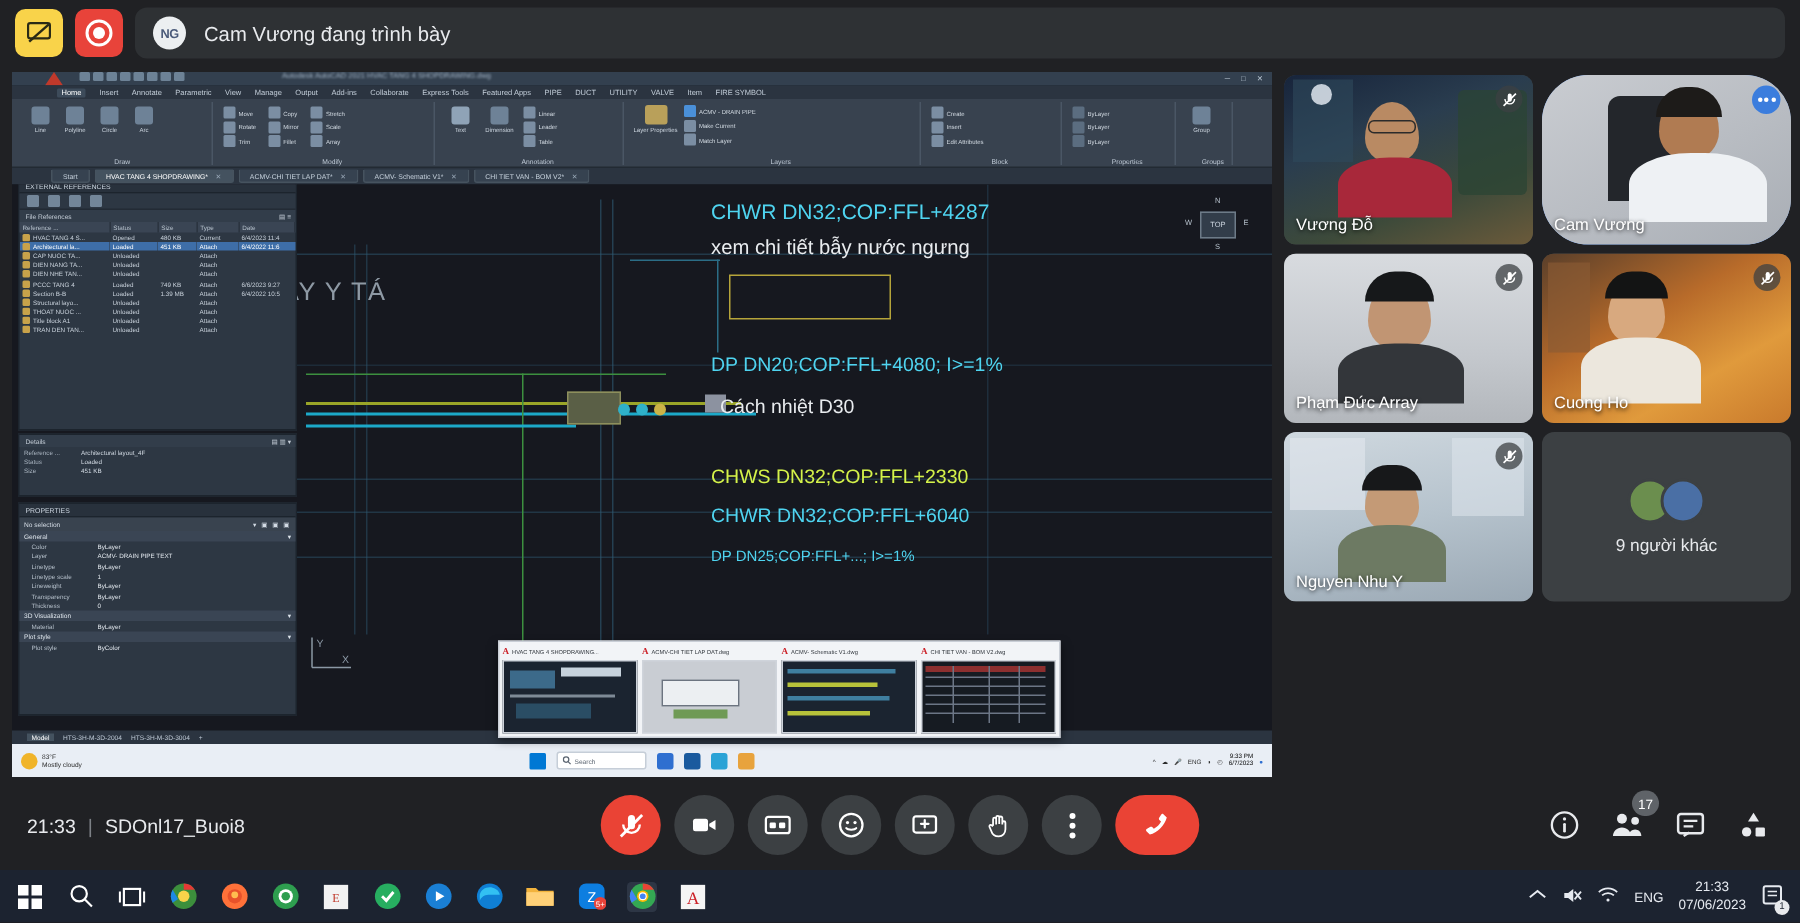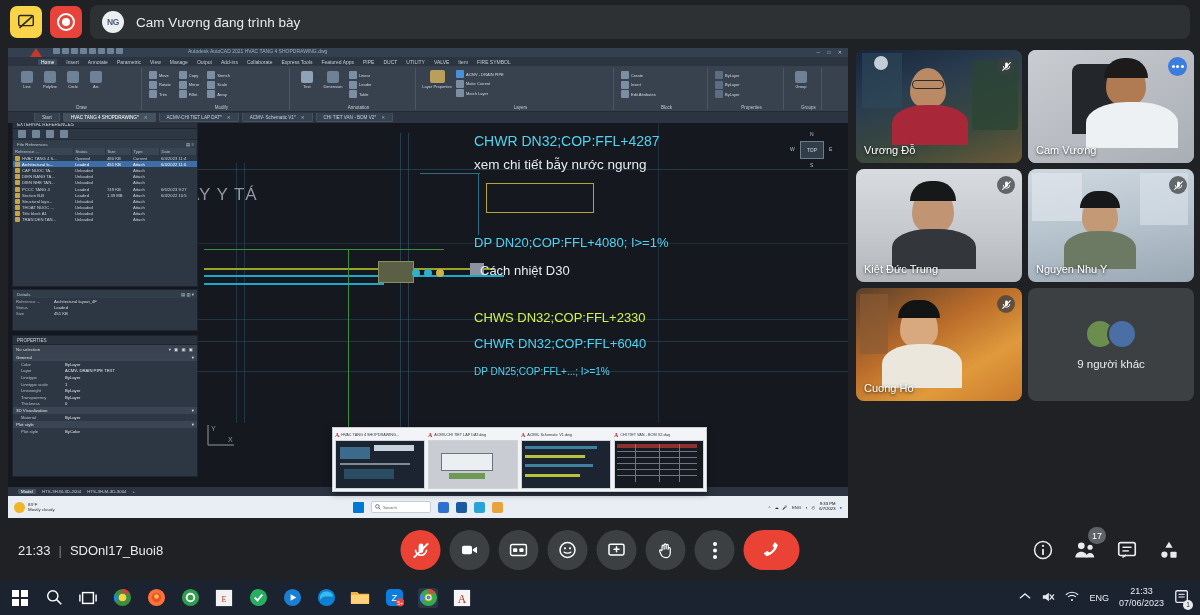--- a/index.html
+++ b/index.html
@@ -116,21 +116,21 @@
   .preview-strip { position:absolute; left:332px; top:427px; width:375px; height:65px; background:#f2f4f7; border:1px solid #c9ced6; display:flex; padding:2px; gap:3px; box-shadow:0 2px 6px rgba(0,0,0,.5); }
   .pv { flex:1; display:flex; flex-direction:column; }
   .pv-hdr { display:flex; align-items:center; gap:2px; height:10px; }
   .pv-a { color:#cc2229; font-size:6px; font-weight:bold; font-family:"Liberation Serif", serif; }
   .pv-t { font-size:3.8px; color:#31363d; white-space:nowrap; overflow:hidden; }
   .pv-img { flex:1; border:1px solid #cfd4db; background:#1b2430; overflow:hidden; position:relative; }
 
   
   .grid { position:absolute; left:856px; top:50px; width:338px; height:470px; display:grid; grid-template-columns:1fr 1fr; grid-template-rows:1fr 1fr 1fr 1fr; gap:6px; }
   .tile { position:relative; border-radius:8px; overflow:hidden; background:#3c4043; }
-  .tile.active { outline:2px solid #8ab4f8; outline-offset:-2px; }
+  .tile.active { outline:2px solid #8ab4f8; outline-offset:-2px;border-radius:31px; }
   .tile .name { position:absolute; left:8px; bottom:7px; color:#fff; font-size:11px; text-shadow:0 1px 3px rgba(0,0,0,.85); z-index:4; }
   .mic-off { position:absolute; right:7px; top:7px; width:18px; height:18px; border-radius:50%; background:rgba(60,64,67,.75); display:flex; align-items:center; justify-content:center; z-index:4; }
   .more-dots { position:absolute; right:7px; top:7px; width:19px; height:19px; border-radius:50%; background:#3b7ddd; display:flex; align-items:center; justify-content:center; gap:1.5px; z-index:4; }
   .more-dots i { width:3px; height:3px; border-radius:50%; background:#fff; display:block; }
   .bg { position:absolute; inset:0; }
   .person { position:absolute; border-radius:50% 50% 42% 42%/60% 60% 40% 40%; }
   .torso { position:absolute; border-radius:45% 45% 0 0; }
   .others { display:flex; flex-direction:column; align-items:center; justify-content:center; gap:9px; background:#3c4043; }
   .ava-wrap { display:flex; }
   .ava { width:30px; height:30px; border-radius:50%; border:2px solid #3c4043; background:#6b8e4e; }
@@ -779,56 +779,56 @@
       <div class="person" style="left:56px;top:16px;width:42px;height:48px;background:#c19573;"></div>
       <div style="position:absolute;left:54px;top:12px;width:46px;height:20px;border-radius:24px 24px 0 0;background:#16181a;"></div>
       <div class="torso" style="left:36px;top:60px;width:84px;height:40px;background:#33363a;"></div>
       <div class="mic-off">
         <svg width="11" height="11" viewBox="0 0 24 24">
             <path d="M12 3a3 3 0 0 1 3 3v6a3 3 0 0 1-3 3 3 3 0 0 1-3-3V6a3 3 0 0 1 3-3z" fill="#fff"></path>
             <path d="M19 11a7 7 0 0 1-14 0" fill="none" stroke="#fff" stroke-width="2"></path>
             <line x1="3" y1="21" x2="21" y2="3" stroke="#fff" stroke-width="2.4"></line>
           </svg>
       </div>
-      <div class="name">Kiệt Đức Trung</div>
+      <div class="name">Phạm Đức Array</div>
+    </div>
+
+    <div class="tile">
+      <div class="bg" style="background:linear-gradient(150deg,#5a3f2a 0%,#b86b2a 40%,#e09a3c 70%,#c97a2c 100%);"></div>
+      <div style="position:absolute;left:4px;top:6px;width:28px;height:60px;background:#8a5a34;opacity:.65;"></div>
+      <div class="person" style="left:44px;top:16px;width:38px;height:44px;background:#d8a97f;"></div>
+      <div style="position:absolute;left:42px;top:12px;width:42px;height:18px;border-radius:22px 22px 0 0;background:#131414;"></div>
+      <div class="torso" style="left:26px;top:56px;width:80px;height:44px;background:#ece7dd;"></div>
+      <div class="mic-off">
+        <svg width="11" height="11" viewBox="0 0 24 24">
+            <path d="M12 3a3 3 0 0 1 3 3v6a3 3 0 0 1-3 3 3 3 0 0 1-3-3V6a3 3 0 0 1 3-3z" fill="#fff"></path>
+            <path d="M19 11a7 7 0 0 1-14 0" fill="none" stroke="#fff" stroke-width="2"></path>
+            <line x1="3" y1="21" x2="21" y2="3" stroke="#fff" stroke-width="2.4"></line>
+          </svg>
+      </div>
+      <div class="name">Cuong Ho</div>
     </div>
 
     <div class="tile">
       <div class="bg" style="background:linear-gradient(170deg,#cfd8df 0%,#b6c3cd 50%,#9aa8b4 100%);"></div>
       <div style="position:absolute;left:4px;top:4px;width:50px;height:48px;background:#e2e8ee;opacity:.6;"></div>
       <div style="position:absolute;right:6px;top:4px;width:48px;height:52px;background:#dfe6ec;opacity:.55;"></div>
       <div class="person" style="left:54px;top:26px;width:36px;height:40px;background:#c49a76;"></div>
       <div style="position:absolute;left:52px;top:22px;width:40px;height:17px;border-radius:20px 20px 0 0;background:#17181a;"></div>
       <div class="torso" style="left:36px;top:62px;width:72px;height:38px;background:#6d7a63;"></div>
       <div class="mic-off">
         <svg width="11" height="11" viewBox="0 0 24 24">
             <path d="M12 3a3 3 0 0 1 3 3v6a3 3 0 0 1-3 3 3 3 0 0 1-3-3V6a3 3 0 0 1 3-3z" fill="#fff"></path>
             <path d="M19 11a7 7 0 0 1-14 0" fill="none" stroke="#fff" stroke-width="2"></path>
             <line x1="3" y1="21" x2="21" y2="3" stroke="#fff" stroke-width="2.4"></line>
           </svg>
       </div>
       <div class="name">Nguyen Nhu Y</div>
     </div>
 
-    <div class="tile">
-      <div class="bg" style="background:linear-gradient(150deg,#5a3f2a 0%,#b86b2a 40%,#e09a3c 70%,#c97a2c 100%);"></div>
-      <div style="position:absolute;left:4px;top:6px;width:28px;height:60px;background:#8a5a34;opacity:.65;"></div>
-      <div class="person" style="left:44px;top:16px;width:38px;height:44px;background:#d8a97f;"></div>
-      <div style="position:absolute;left:42px;top:12px;width:42px;height:18px;border-radius:22px 22px 0 0;background:#131414;"></div>
-      <div class="torso" style="left:26px;top:56px;width:80px;height:44px;background:#ece7dd;"></div>
-      <div class="mic-off">
-        <svg width="11" height="11" viewBox="0 0 24 24">
-            <path d="M12 3a3 3 0 0 1 3 3v6a3 3 0 0 1-3 3 3 3 0 0 1-3-3V6a3 3 0 0 1 3-3z" fill="#fff"></path>
-            <path d="M19 11a7 7 0 0 1-14 0" fill="none" stroke="#fff" stroke-width="2"></path>
-            <line x1="3" y1="21" x2="21" y2="3" stroke="#fff" stroke-width="2.4"></line>
-          </svg>
-      </div>
-      <div class="name">Cuong Ho</div>
-    </div>
-
 
     <div class="tile others">
       <div class="ava-wrap">
         <div class="ava"></div>
         <div class="ava"></div>
       </div>
       <div class="others-label">9 người khác</div>
     </div>
 
   </div>

